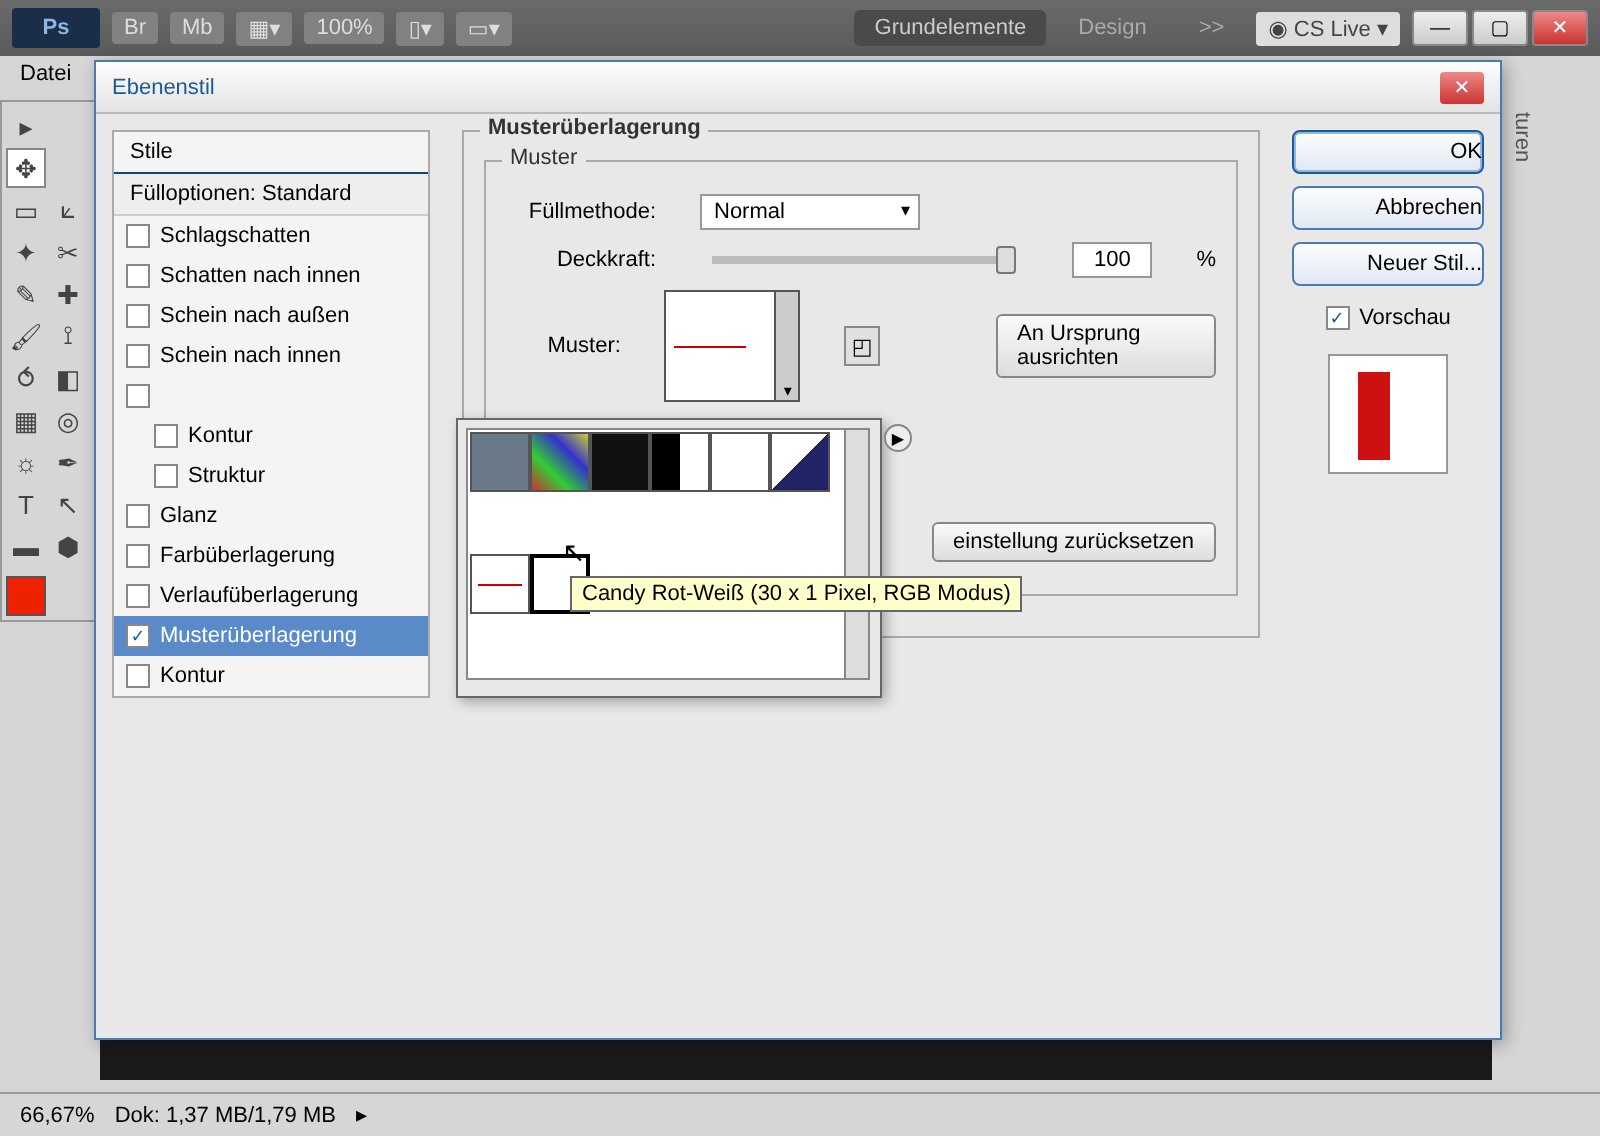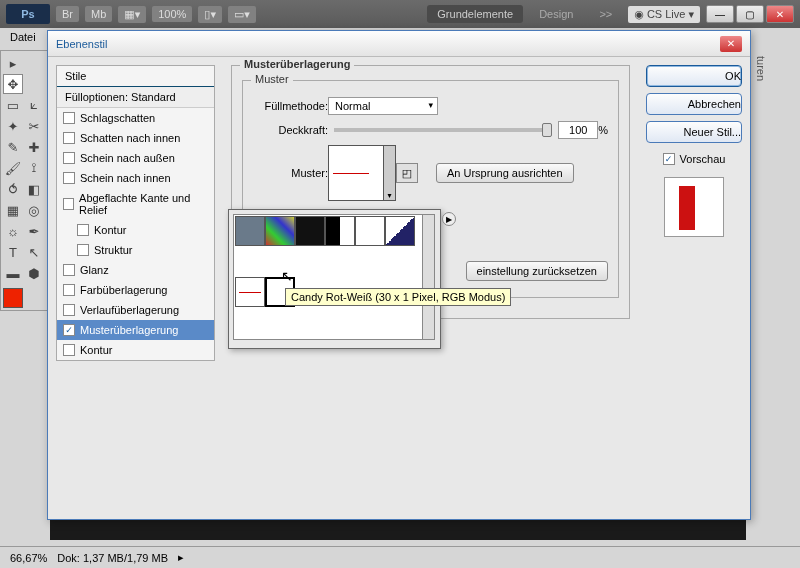--- a/index.html
+++ b/index.html
@@ -31,21 +31,21 @@
 .styles-sub { padding: 4px 8px; border-bottom: 1px solid #ccc; background: #eee; }
 .style-item { padding: 4px 6px; display: flex; align-items: center; gap: 5px; }
 .style-item.indent { padding-left: 20px; }
 .style-item.active { background: #5a8ac8; color: #fff; }
 .chk { width: 12px; height: 12px; border: 1px solid #888; background: #fff; display: inline-flex; align-items: center; justify-content: center; font-size: 9px; color: #1a5a9a; }
 .content-col { flex: 1; padding: 8px; position: relative; }
 .fieldset { border: 1px solid #aaa; padding: 10px; margin-bottom: 8px; position: relative; }
 .fieldset-lg { border: 1px solid #aaa; padding: 8px 10px 12px 10px; position: relative; }
 .legend { position: absolute; top: -8px; left: 8px; background: #e8e8e8; padding: 0 4px; font-weight: bold; color: #333; }
 .legend-sm { position: absolute; top: -8px; left: 8px; background: #e8e8e8; padding: 0 4px; color: #333; }
-.row { display: flex; align-items: center; gap: 0; margin: 6px 0; }
+.row { display: flex; align-items: center; gap: 22px; margin: 6px 0; }
 .lbl { width: 75px; text-align: right; }
 .select { border: 1px solid #999; background: #fff; padding: 2px 18px 2px 6px; position: relative; min-width: 110px; }
 .select::after { content: "▾"; position: absolute; right: 4px; font-size: 9px; }
 .slider { flex: 1; height: 4px; background: #bbb; position: relative; margin: 0 6px; }
 .slider-thumb { position: absolute; top: -5px; right: 0; width: 10px; height: 14px; background: #ddd; border: 1px solid #777; border-radius: 2px; }
 .num-input { width: 40px; border: 1px solid #999; padding: 2px; text-align: center; background: #fff; }
 .pattern-prev { width: 56px; height: 56px; border: 1px solid #555; background: #fff; position: relative; }
 .pattern-prev::after { content: ""; position: absolute; left: 4px; right: 14px; top: 50%; height: 1px; background: #c00; }
 .pattern-prev-dd { width: 12px; height: 56px; border: 1px solid #555; border-left: none; background: #ccc; display: flex; align-items: flex-end; justify-content: center; font-size: 8px; }
 .mini-btn { width: 22px; height: 20px; border: 1px solid #888; background: #e0e0e0; display: flex; align-items: center; justify-content: center; }
@@ -145,21 +145,20 @@
         <div class="style-item">
             <span class="chk"></span>
             <span>Schein nach außen</span>
           </div>
         <div class="style-item">
             <span class="chk"></span>
             <span>Schein nach innen</span>
           </div>
         <div class="style-item">
             <span class="chk"></span>
-            <span>Abgeflachte Kante und Relief</span>
           </div>
         <div class="style-item indent">
             <span class="chk"></span>
             <span>Kontur</span>
           </div>
         <div class="style-item indent">
             <span class="chk"></span>
             <span>Struktur</span>
           </div>
         <div class="style-item">

